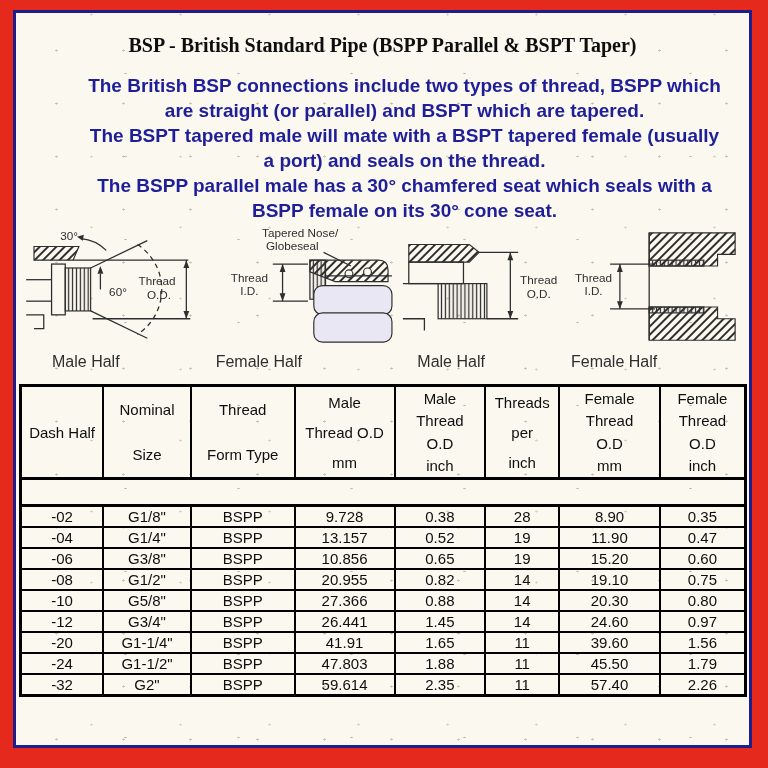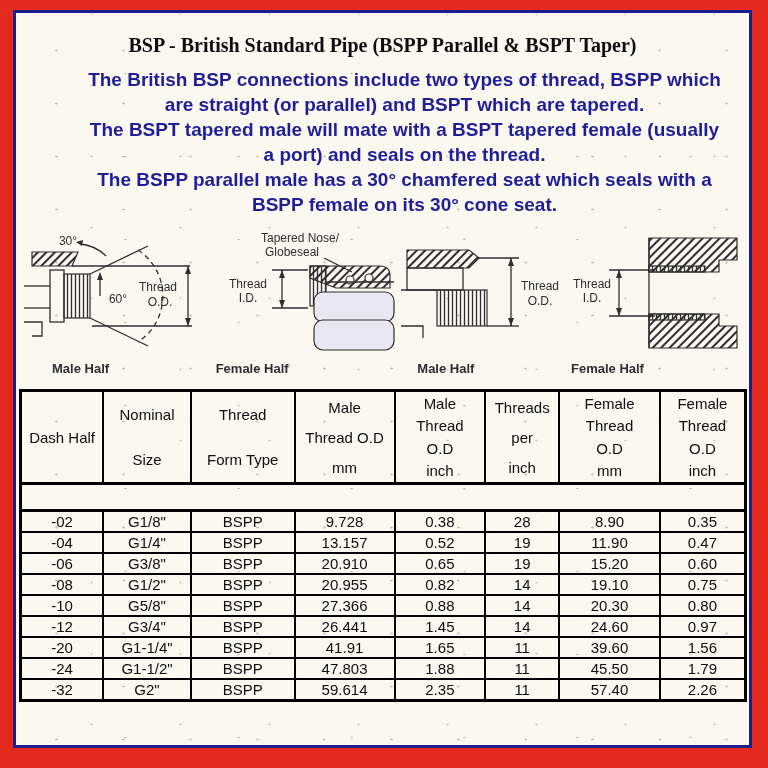--- a/index.html
+++ b/index.html
@@ -21,30 +21,30 @@
     background-position:7px 11px, 31px 37px, 53px 19px;
     overflow:hidden;
   }
   .title{
     margin:21px 6px 0;
     text-align:center;
     font-family:"Liberation Serif",serif;
     font-size:20px;font-weight:bold;color:#0e0e0e;
   }
   .intro{
-    margin-top:10px;text-align:center;
+    margin-top:16px;text-align:center;
     color:#1e1e99;font-weight:bold;font-size:19px;line-height:25px;padding-left:44px;
   }
   .diagrams{
-    margin-top:13px;height:146px;
+    margin-top:2px;height:146px;
     display:flex;justify-content:space-between;
     padding:0 6px;
   }
   figure{margin:0;display:flex;flex-direction:column;}
-  figcaption{font-size:13px;color:#2e2e2e;margin-top:3px;font-weight:bold;}
+  figcaption{font-size:16px;color:#2e2e2e;margin-top:3px;}
   .cap-left{text-align:left;padding-left:30px;}
   .cap-left2{text-align:left;padding-left:18px;}
   .cap-right{padding-right:8px;}
   svg.diag{display:block;}
   .ln{stroke:#2e2e2e;stroke-width:1.3;fill:none;}
   .fillshape{stroke:#2e2e2e;stroke-width:1.2;}
   .arr{fill:#2e2e2e;stroke:none;}
   .dlabel{font-size:12px;fill:#2e2e2e;font-family:"Liberation Sans",sans-serif;}
   table.spec{
     border-collapse:collapse;table-layout:fixed;
@@ -288,21 +288,21 @@
           <td class="cell">13.157</td>
           <td class="cell">0.52</td>
           <td class="cell">19</td>
           <td class="cell">11.90</td>
           <td class="cell">0.47</td>
         </tr>
         <tr>
           <td class="cell">-06</td>
           <td class="cell">G3/8"</td>
           <td class="cell">BSPP</td>
-          <td class="cell">20.910</td>
+          <td class="cell">10.856</td>
           <td class="cell">0.65</td>
           <td class="cell">19</td>
           <td class="cell">15.20</td>
           <td class="cell">0.60</td>
         </tr>
         <tr>
           <td class="cell">-08</td>
           <td class="cell">G1/2"</td>
           <td class="cell">BSPP</td>
           <td class="cell">20.955</td>

